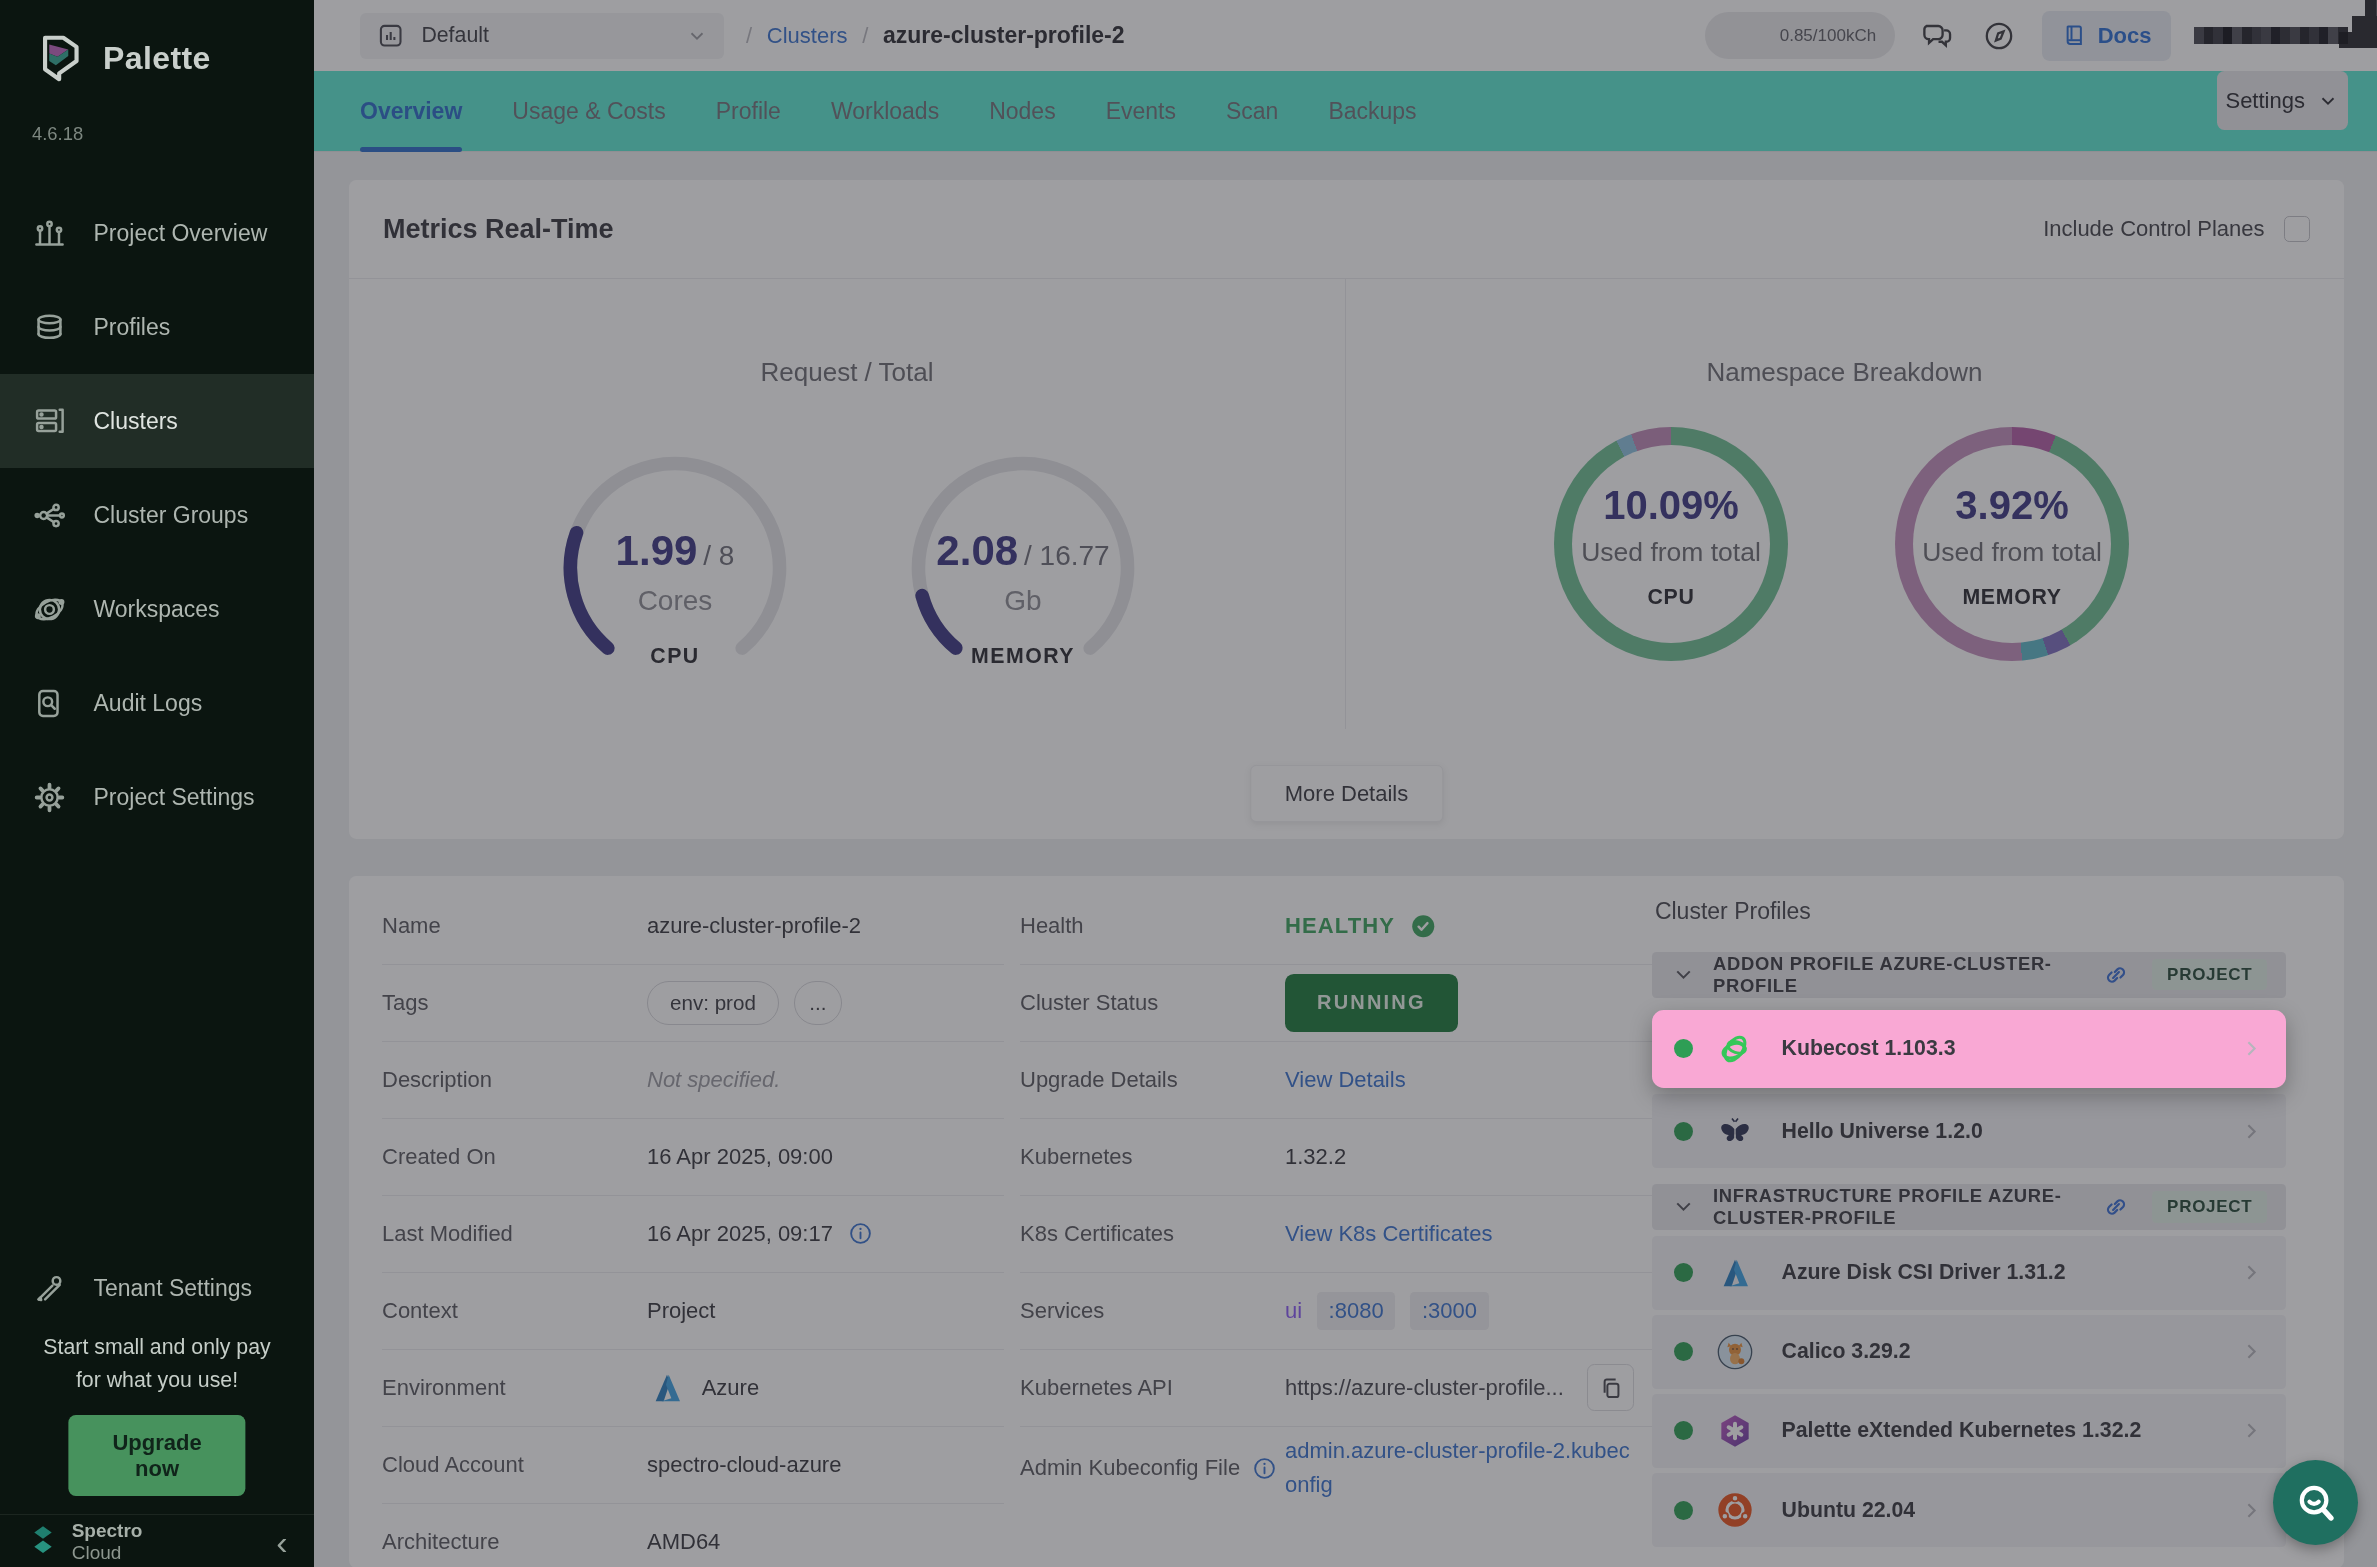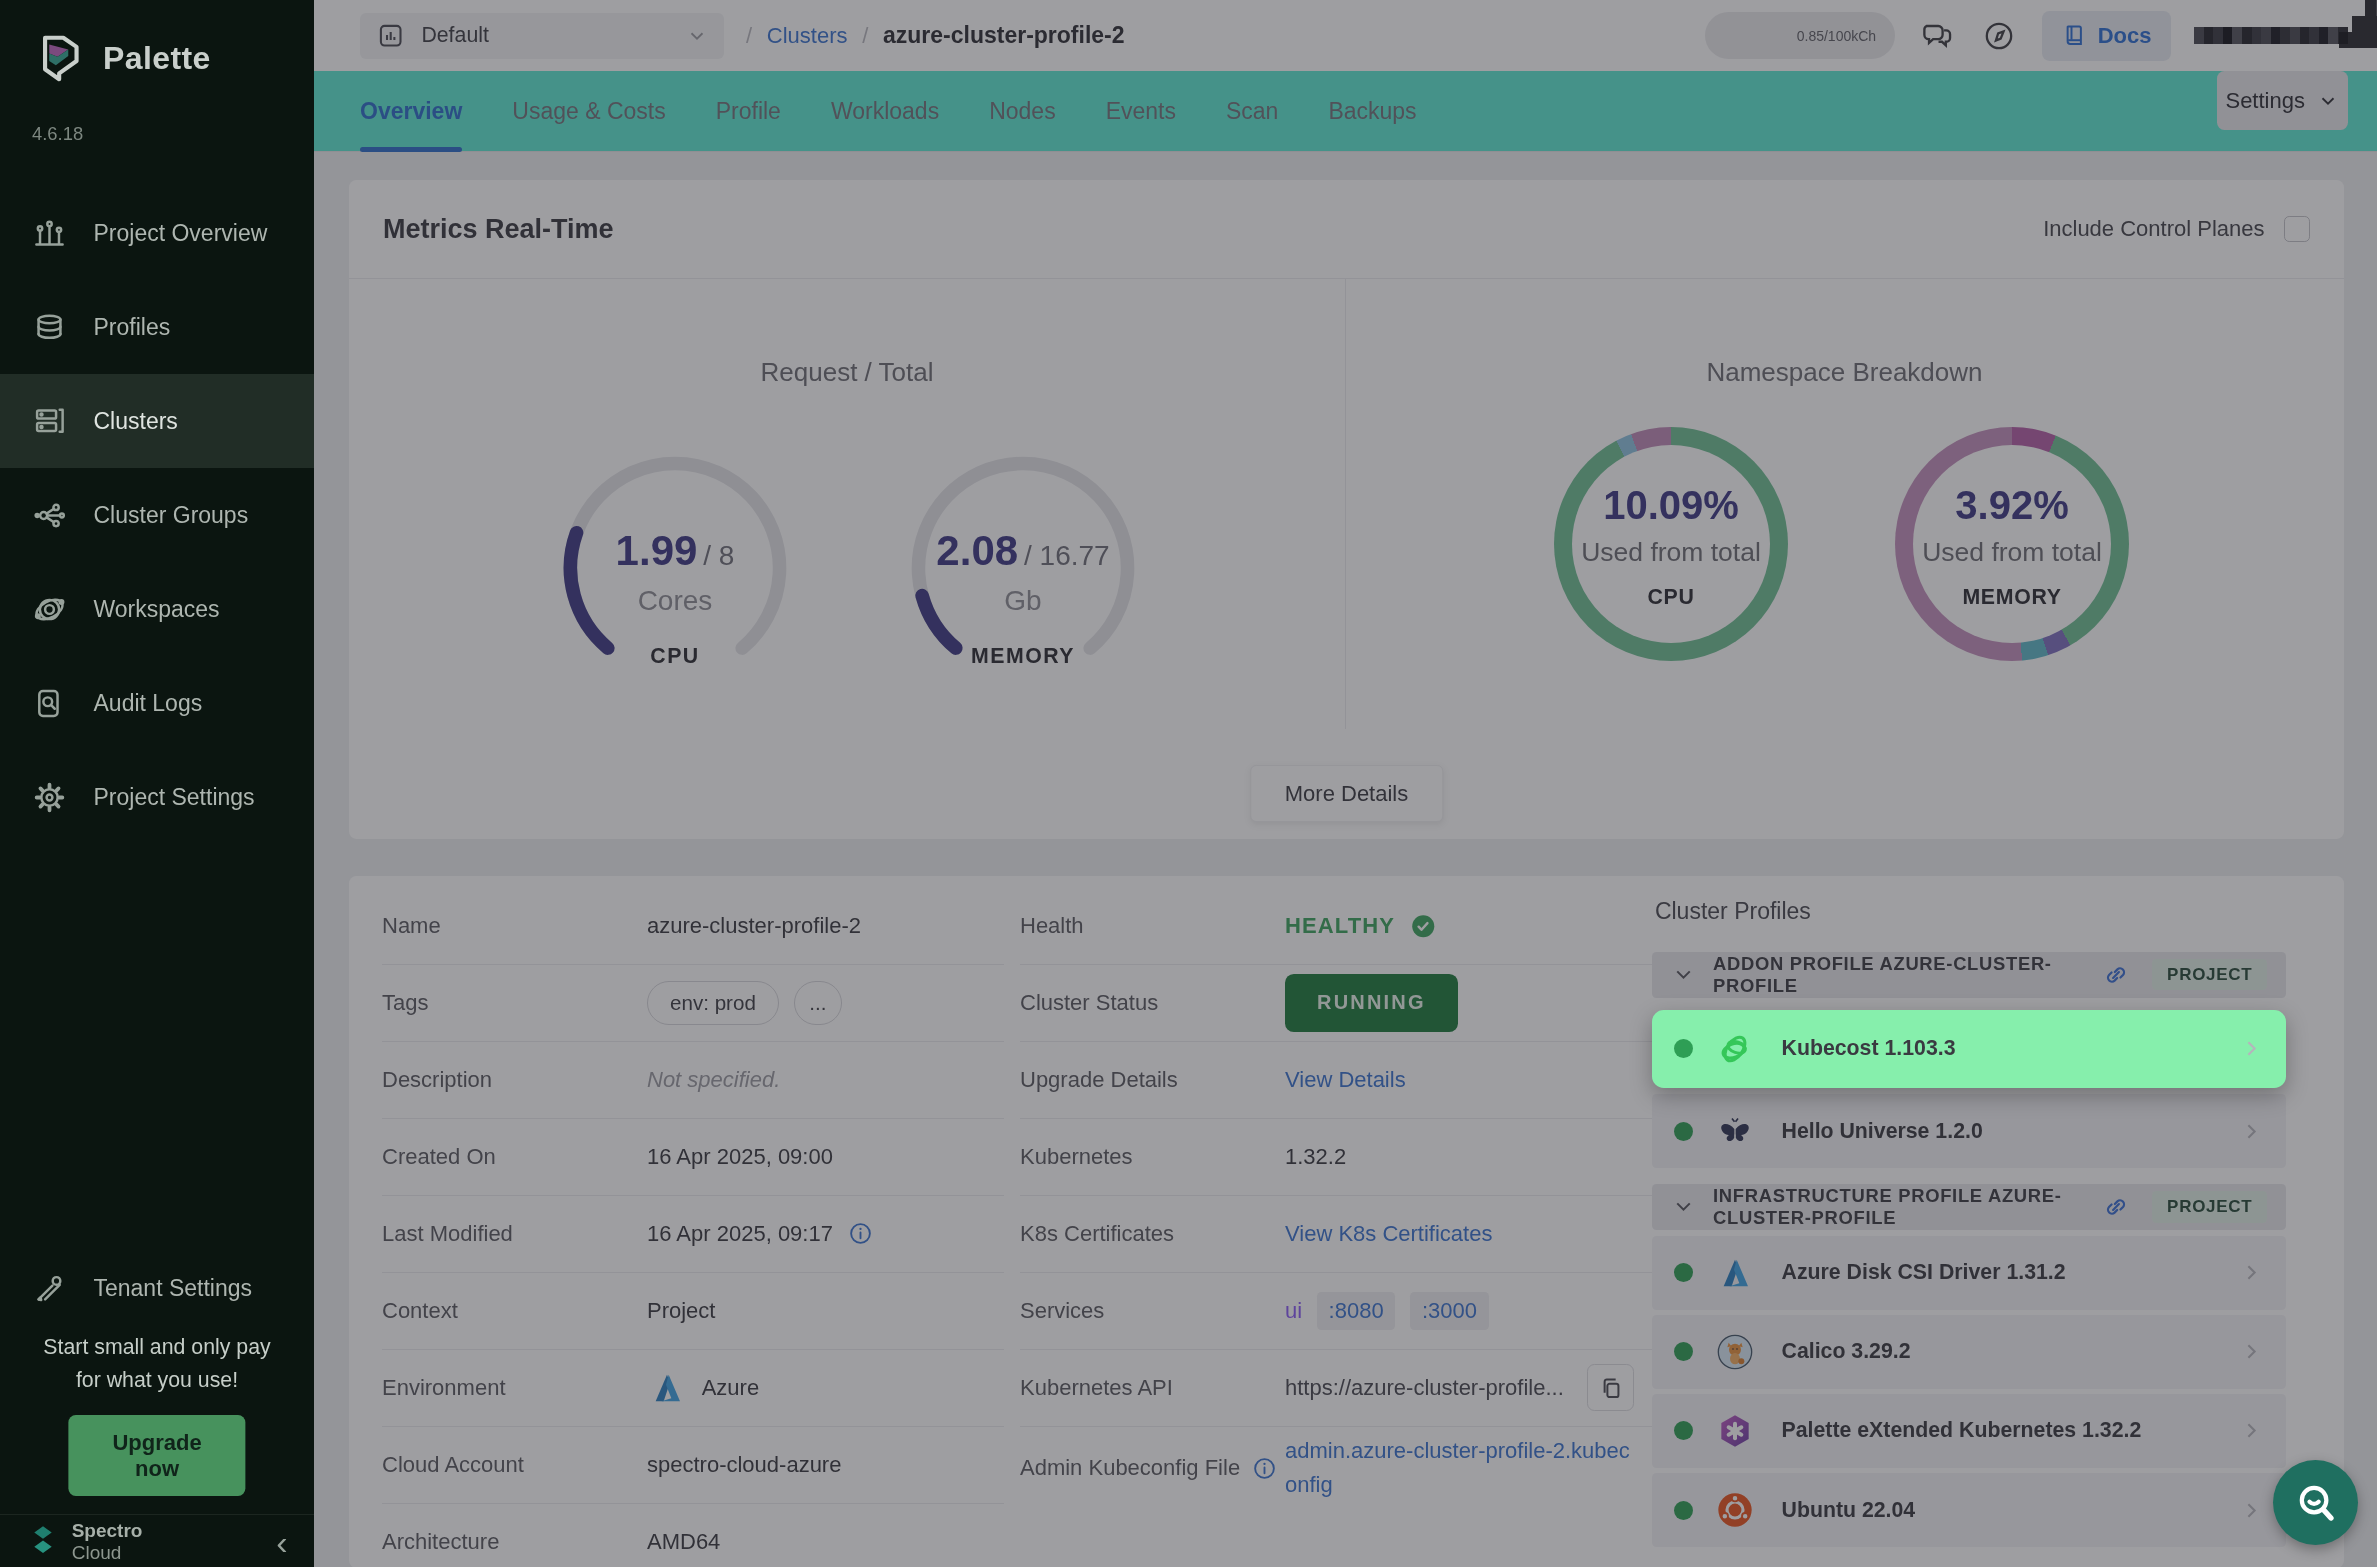--- a/index.html
+++ b/index.html
@@ -31,21 +31,21 @@
 
   
   .topbar{position:absolute;left:0;top:0;right:0;height:71px;background:#fff;display:flex;align-items:center;padding:0 29.4px 0 46px;gap:22px;}
   .proj-select{width:364px;height:46px;background:#f2f3f5;border-radius:5.9px;display:flex;align-items:center;gap:16px;padding:0 16px;color:#3e3e45;font-size:21.3px;cursor:pointer;}
   .proj-select .chev{margin-left:auto;}
   .crumb{display:flex;align-items:center;gap:14.7px;font-size:22px;color:#9a9aa0;}
   .crumb .sep{color:#b9b9bf;}
   .crumb .link{color:#3b74cf;cursor:pointer;}
   .crumb .current{color:#2f2f36;font-weight:600;font-size:23px;}
   .top-right{margin-left:auto;display:flex;align-items:center;gap:23.6px;}
-  .usage-pill{width:190px;height:47px;background:#e9e9ec;border-radius:29.4px;display:flex;align-items:center;justify-content:flex-end;padding:0 19px;color:#5f5f66;font-size:14px;}
+  .usage-pill{width:190px;height:47px;background:#e9e9ec;border-radius:29.4px;display:flex;align-items:center;justify-content:flex-end;padding:0 19px;color:#5f5f66;font-size:17px;}
   .icon-btn{width:38px;height:38px;display:flex;align-items:center;justify-content:center;cursor:pointer;}
   .docs-btn{height:50px;background:#e8ecf3;border-radius:7.4px;display:flex;align-items:center;gap:10.3px;padding:0 19px;color:#2f6fd4;font-size:22px;font-weight:600;cursor:pointer;}
   .redacted{display:flex;align-items:center;height:17.7px;}
   .redacted span{width:9.6px;height:17.7px;display:block;}
   .corner-redaction{position:absolute;top:0;right:0;width:41px;height:49px;background-image:
     linear-gradient(#15151b,#15151b),linear-gradient(#15151b,#15151b),linear-gradient(#15151b,#15151b);
     background-size:11.8px 16px,25px 16px,38px 16px;background-position:right 0 top 0,right 0 top 16px,right 0 top 32px;background-repeat:no-repeat;opacity:.9;}
 
   
   .tabsbar{position:absolute;left:0;top:71px;right:0;height:81px;background:#5eead4;border-bottom:0.7px solid #e3e3e6;display:flex;align-items:flex-start;padding:0 29.4px 0 46px;gap:50px;}
@@ -107,21 +107,21 @@
   .profiles-panel{position:absolute;left:1303px;top:11.8px;width:634px;}
   .profiles-title{font-size:23px;color:#4a4a52;margin:10.3px 0 26.5px 2.9px;}
   .pgroup-head{height:46px;background:#e8e8ec;border-radius:4.4px;display:flex;align-items:center;gap:17px;padding:0 19px;margin-bottom:5.9px;cursor:pointer;}
   .pgroup-name{font-size:18.4px;font-weight:600;color:#3c3c44;letter-spacing:0.7px;}
   .badge{background:#e1efe6;color:#274a39;font-size:17px;font-weight:600;padding:5.9px 14.7px;border-radius:4.4px;letter-spacing:0.7px;margin-left:5.9px;}
   .prow{height:74px;background:#f3f3f6;border-radius:4.4px;display:flex;align-items:center;padding:0 22px 0 0;margin-bottom:5.2px;position:relative;cursor:pointer;}
   .prow .dot{width:19px;height:19px;border-radius:50%;background:#2e9e55;margin:0 22px 0 22px;flex:0 0 19px;}
   .picon{width:40px;height:40px;margin-right:26.5px;flex:0 0 40px;}
   .pname{font-size:21.3px;font-weight:600;color:#3a3a41;}
   .prow .chev{margin-left:auto;}
-  .prow.highlight{background:#86efac;z-index:60;border-radius:11.8px;box-shadow:0 7.4px 22px rgba(0,0,0,.28);height:78px;margin-top:12px;margin-bottom:6.6px;}
+  .prow.highlight{background:#f9a8d4;z-index:60;border-radius:11.8px;box-shadow:0 7.4px 22px rgba(0,0,0,.28);height:78px;margin-top:12px;margin-bottom:6.6px;}
   .pgroup-gap{height:10.3px;}
 
   .fab{position:absolute;right:19px;bottom:22px;width:85px;height:85px;border-radius:50%;background:#1f6f60;z-index:70;
     display:flex;align-items:center;justify-content:center;box-shadow:0 4.4px 13.2px rgba(0,0,0,.3);border:none;cursor:pointer;}
 </style>
 </head>
 <body>
 
 <aside class="sidebar">
   <div class="logo-row">

